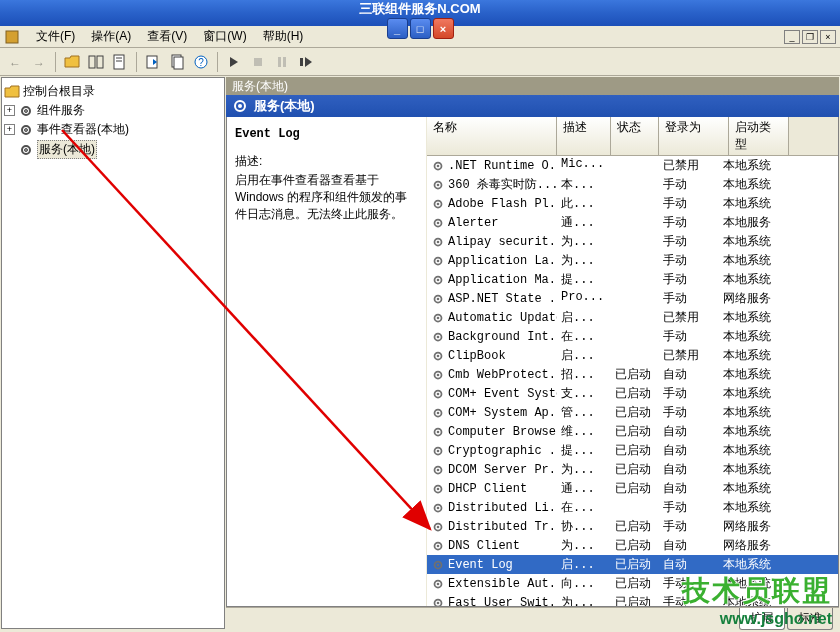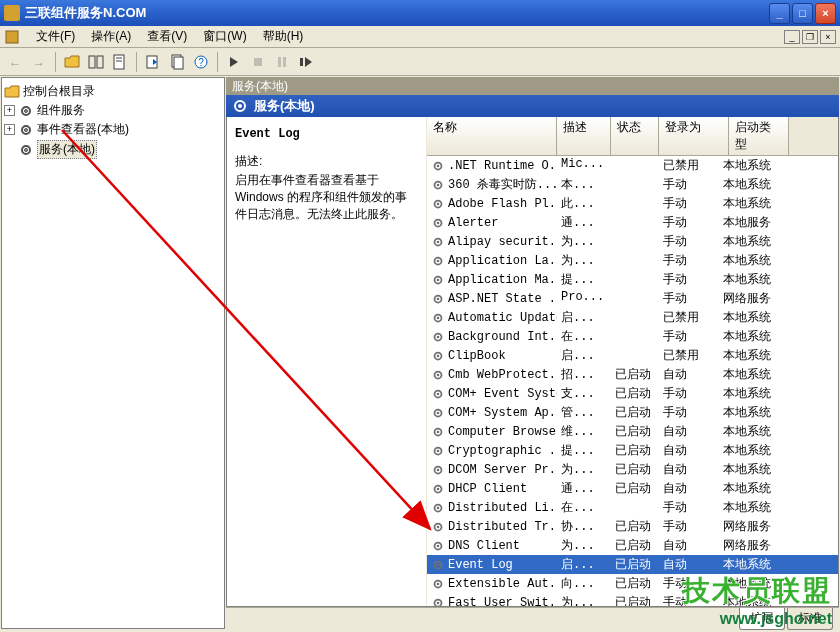--- a/index.html
+++ b/index.html
@@ -1,17 +1,17 @@
 <!DOCTYPE html>
 <html><head>
 <meta charset="utf-8">
 <style>
 * { box-sizing: border-box; margin: 0; padding: 0; }
 body { font-family: "SimSun", "MS Sans Serif", sans-serif; font-size: 12px; background: #ece9d8; width: 840px; height: 632px; overflow: hidden; position: relative; }
-.titlebar { height: 26px; background: linear-gradient(to bottom, #3b77dd 0%, #2961c9 50%, #1c4fb8 100%); display: flex; align-items: center; padding: 0 4px; color: #fff; }
+.titlebar { height: 26px; background: linear-gradient(to bottom, #3b77dd 0%, #2961c9 50%, #1c4fb8 100%); display: flex; align-items: center; padding: 0 12px; color: #fff; flex-direction: column; }
 .titlebar .icon { width: 16px; height: 16px; margin-right: 5px; background: #d4a030; border-radius: 2px; }
 .titlebar .title { flex: 1; font-weight: bold; font-size: 13px; }
 .winbtns { display: flex; gap: 2px; }
 .winbtn { width: 21px; height: 21px; background: linear-gradient(to bottom, #5a8cf0, #2c5fc4); border-radius: 3px; border: 1px solid #1a3e8e; display: flex; align-items: center; justify-content: center; color: #fff; font-weight: bold; font-size: 11px; cursor: pointer; }
 .winbtn.close { background: linear-gradient(to bottom, #f07860, #d44828); border-color: #a02010; }
 .menubar { height: 22px; background: #ece9d8; display: flex; align-items: center; padding: 8px 4px; border-bottom: 1px solid #aca899; }
 .menubar .menuicon { width: 16px; height: 16px; margin-right: 8px; }
 .menuitem { padding: 2px 8px; cursor: pointer; }
 .mdi-btns { margin-left: auto; display: flex; gap: 2px; }
 .mdi-btn { width: 16px; height: 14px; background: #ece9d8; border: 1px solid #808080; font-size: 9px; display: flex; align-items: center; justify-content: center; cursor: pointer; }

